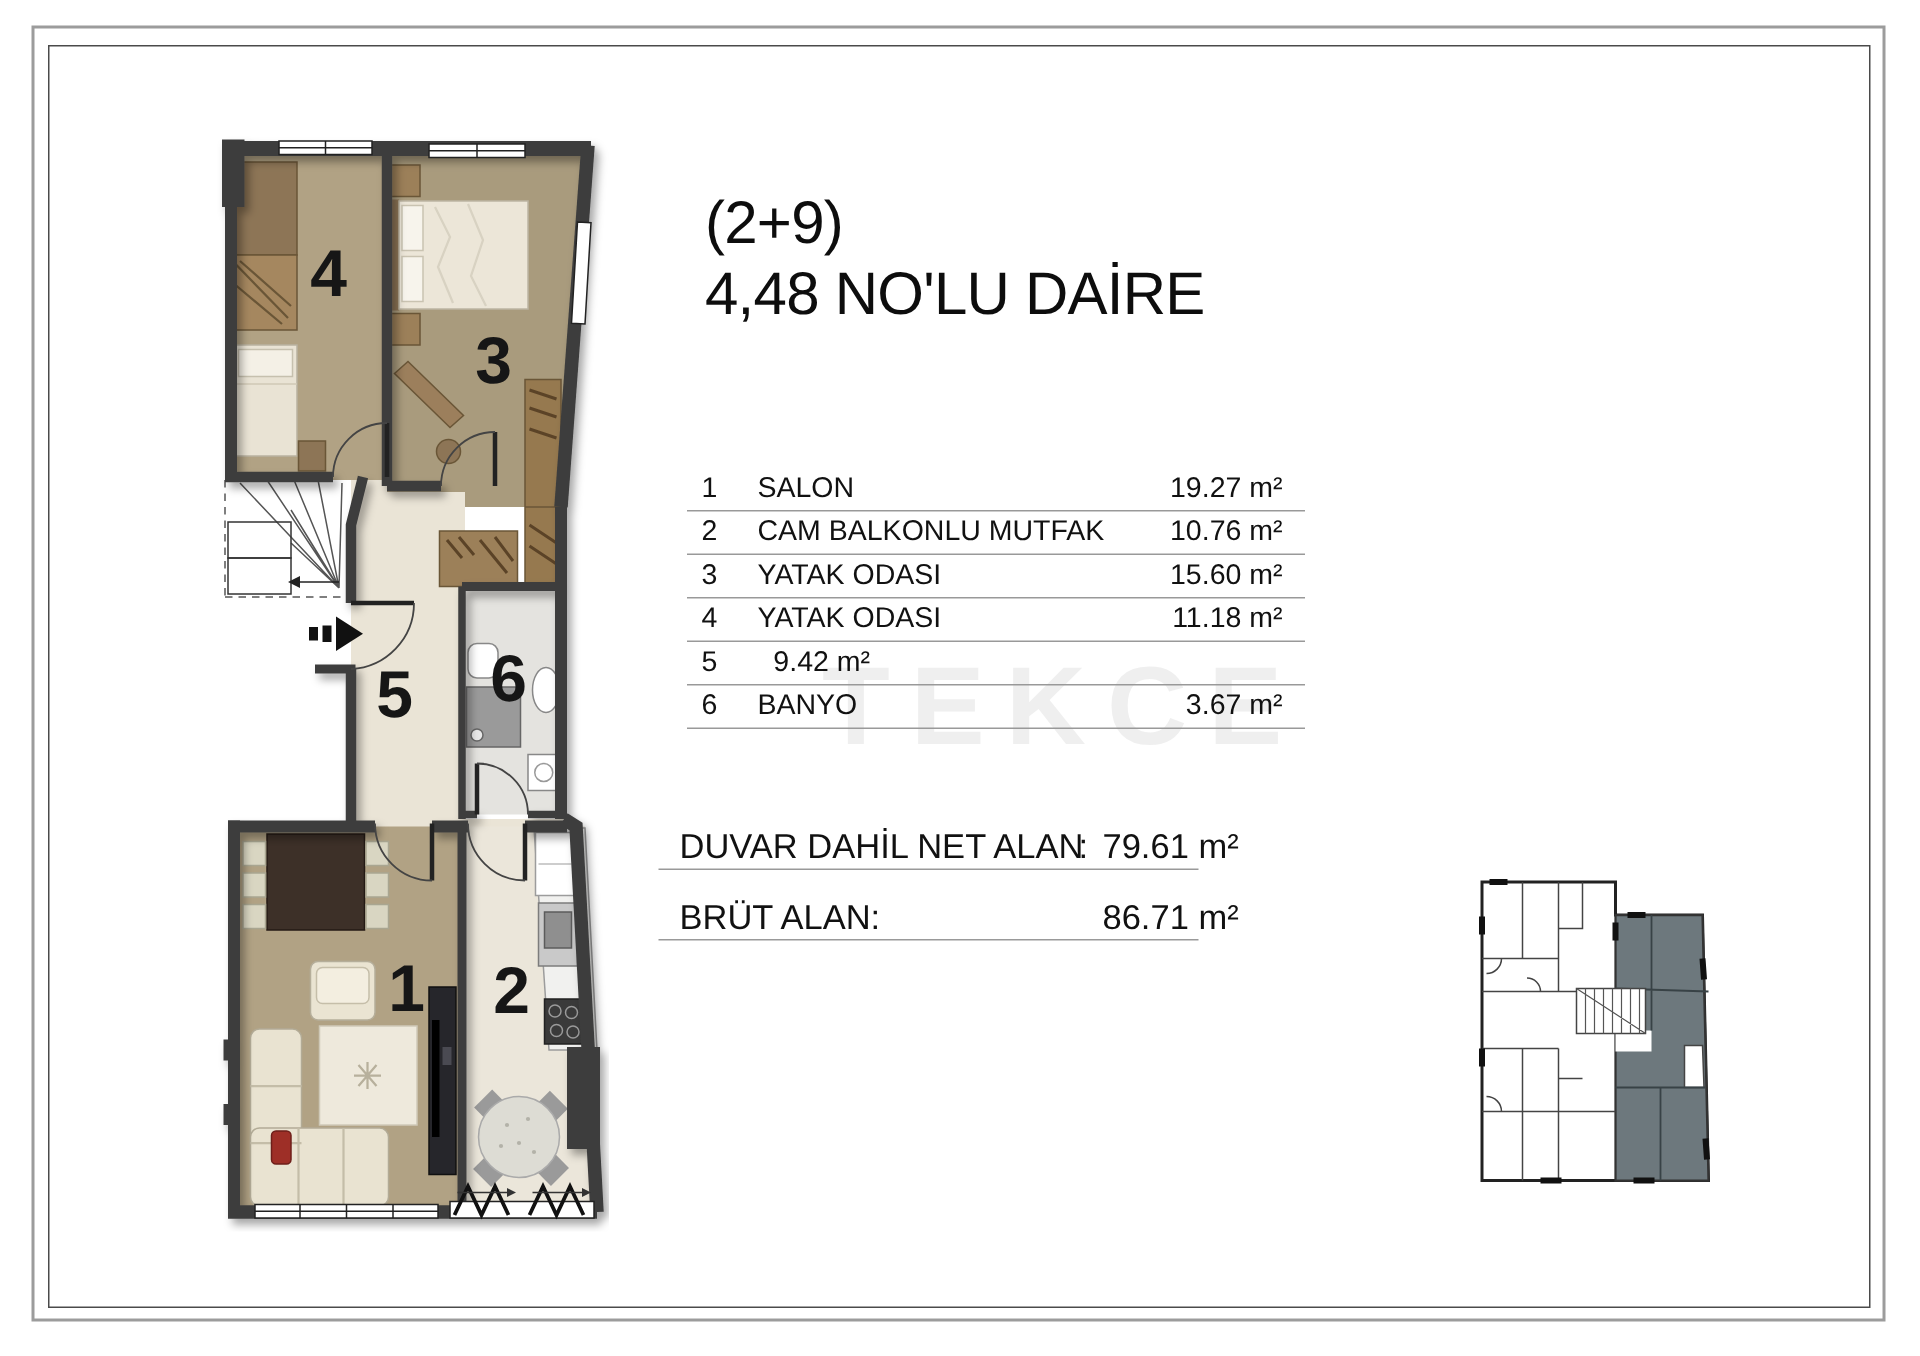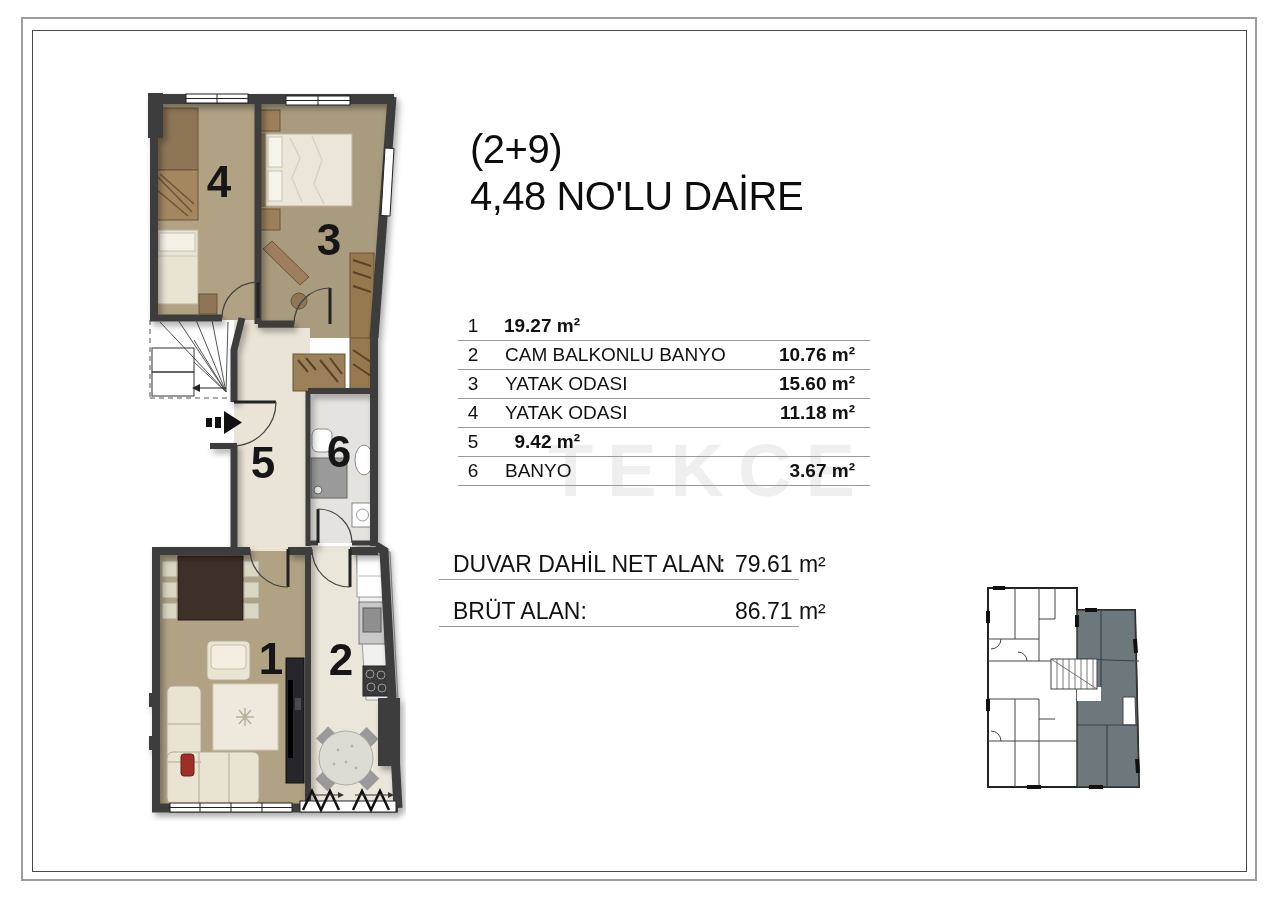--- a/index.html
+++ b/index.html
@@ -12,21 +12,21 @@
   .frame-inner{position:absolute;left:32px;top:30px;width:1215px;height:842px;
     border:1px solid #4a4a4a;box-sizing:border-box;}
 
   .title-block{position:absolute;left:470px;top:126px;font-size:40px;line-height:47px;
     letter-spacing:-0.5px;color:#0d0d0d;white-space:nowrap;}
 
   .rooms-table{position:absolute;left:458px;top:312px;width:412px;font-size:19px;}
   .rt-row{display:flex;align-items:center;height:28px;border-bottom:1px solid #999;}
   .rt-no{width:30px;text-align:center;flex:0 0 auto;}
   .rt-name{flex:1 1 auto;padding-left:17px;white-space:nowrap;}
-  .rt-area{flex:0 0 auto;width:92px;text-align:right;padding-right:15px;white-space:nowrap;font-weight:bold;}
+  .rt-area{flex:0 0 auto;width:92px;text-align:right;padding-right:15px;white-space:nowrap;}
 
   .totals{position:absolute;left:439px;top:551px;width:360px;font-size:23px;}
   .tot-row{position:relative;height:28px;border-bottom:1px solid #999;margin-bottom:18px;white-space:nowrap;}
   .tot-label{position:absolute;left:14px;top:0;}
   .tot-sep{position:absolute;left:280px;top:0;}
   .tot-value{position:absolute;left:296px;top:0;text-align:center;}
 
   .watermark{position:absolute;left:548px;top:428px;font-size:74px;font-weight:bold;
     letter-spacing:14px;color:rgba(120,120,120,0.12);pointer-events:none;user-select:none;}
 
@@ -44,25 +44,26 @@
 <div class="title-block">
   <div>(2+9)</div>
   <div>4,48 NO'LU DAİRE</div>
 </div>
 
 <div class="watermark">TEKCE</div>
 
 <div class="rooms-table">
   <div class="rt-row">
     <span class="rt-no">1</span>
+    <span class="rt-name">SALON</span>
     <span class="rt-area">19.27 m²</span>
   </div>
   <div class="rt-row">
     <span class="rt-no">2</span>
-    <span class="rt-name">CAM BALKONLU BANYO</span>
+    <span class="rt-name">CAM BALKONLU MUTFAK</span>
     <span class="rt-area">10.76 m²</span>
   </div>
   <div class="rt-row">
     <span class="rt-no">3</span>
     <span class="rt-name">YATAK ODASI</span>
     <span class="rt-area">15.60 m²</span>
   </div>
   <div class="rt-row">
     <span class="rt-no">4</span>
     <span class="rt-name">YATAK ODASI</span>

